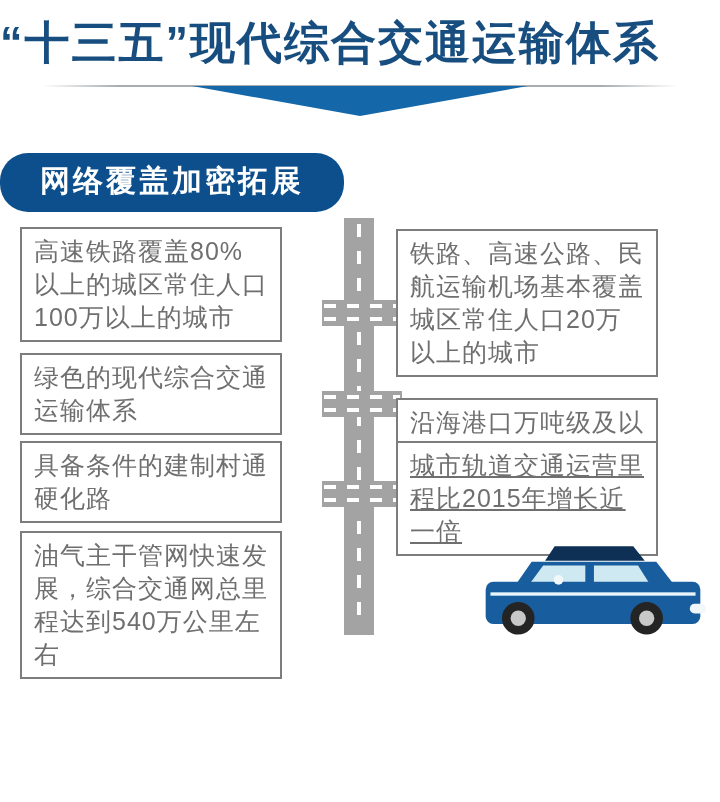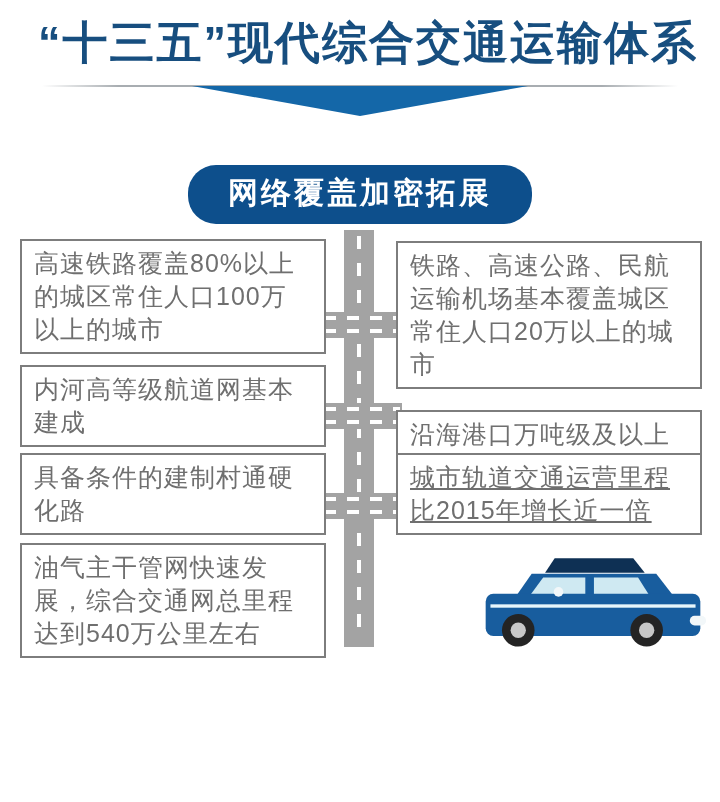--- a/index.html
+++ b/index.html
@@ -6,21 +6,21 @@
   body{
     width:720px;height:802px;
     background:#ffffff;
     font-family:"Liberation Sans","DejaVu Sans",sans-serif;
     overflow:hidden;
     position:relative;
   }
   .page{position:relative;width:720px;height:802px;background:#fff;}
 
   
-  .header{padding-top:16px;text-align:center;padding-left:16px;}
+  .header{padding-top:16px;}
   .title-line{
     color:var(--title_blue,#174e7f);
     font-weight:bold;
     font-size:45px;
     line-height:1.22;
     letter-spacing:2px;
     white-space:nowrap;
   }
 
   
@@ -47,21 +47,21 @@
   .intro p{
     margin:0;
     color:var(--intro_text,#46494c);
     font-size:28px;
     line-height:1.33;
     text-indent:2em;
     letter-spacing:1px;
   }
 
   
-  .badge-row{margin-top:34px;text-align:center;}
+  .badge-row{margin-top:22px;text-align:left;}
   .badge{
     display:inline-block;
     background:var(--badge_blue,#0d4f8c);
     color:#fff;
     font-size:30px;
     font-weight:bold;
     letter-spacing:3px;
     padding:8px 40px 10px 40px;
     border-radius:28px;
   }
@@ -80,21 +80,21 @@
   .cross-1{top:84px;} .cross-2{top:175px;} .cross-3{top:265px;}
   .hline{
     position:absolute;left:2px;right:2px;height:4px;
     background:repeating-linear-gradient(90deg,#fff 0 12px,transparent 12px 23px);
   }
   .hline.t{top:4px;} .hline.b{bottom:5px;}
 
   .goal-box{
     position:absolute;
     box-sizing:border-box;
-    width:306px;
+    width:262px;
     background:#fff;
     border:2px solid var(--box_border,#7d7d7d);
     padding:6px 12px;
     color:var(--box_text,#6f6f6f);
     font-size:25px;
     line-height:1.32;
     letter-spacing:1px;
     z-index:2;
   }
   .col-left{left:20px;}
@@ -148,21 +148,21 @@
     <div class="road road-cross cross-2">
       <div class="hline t"></div>
       <div class="hline b"></div>
     </div>
     <div class="road road-cross cross-3">
       <div class="hline t"></div>
       <div class="hline b"></div>
     </div>
 
     <div class="goal-box col-left lb1">高速铁路覆盖80%以上的城区常住人口100万以上的城市</div>
-    <div class="goal-box col-left lb2">内河高等级航道网基本建成</div>
+    <div class="goal-box col-left lb2">绿色的现代综合交通运输体系</div>
     <div class="goal-box col-left lb3">具备条件的建制村通硬化路</div>
     <div class="goal-box col-left lb4">油气主干管网快速发展，综合交通网总里程达到540万公里左右</div>
 
     <div class="goal-box col-right rb1">铁路、高速公路、民航运输机场基本覆盖城区常住人口20万以上的城市</div>
     <div class="goal-box col-right rb2">沿海港口万吨级及以上泊位数稳步增加</div>
     <div class="goal-box col-right rb3">城市轨道交通运营里程比2015年增长近一倍</div>
 
     <svg class="car" viewBox="0 0 240 100" aria-hidden="true">
       <polygon class="car-body-fill" points="56,22 186,22 206,48 38,48"></polygon>
       <polygon class="car-roof-fill" points="80,6 162,6 174,21 70,21"></polygon>

